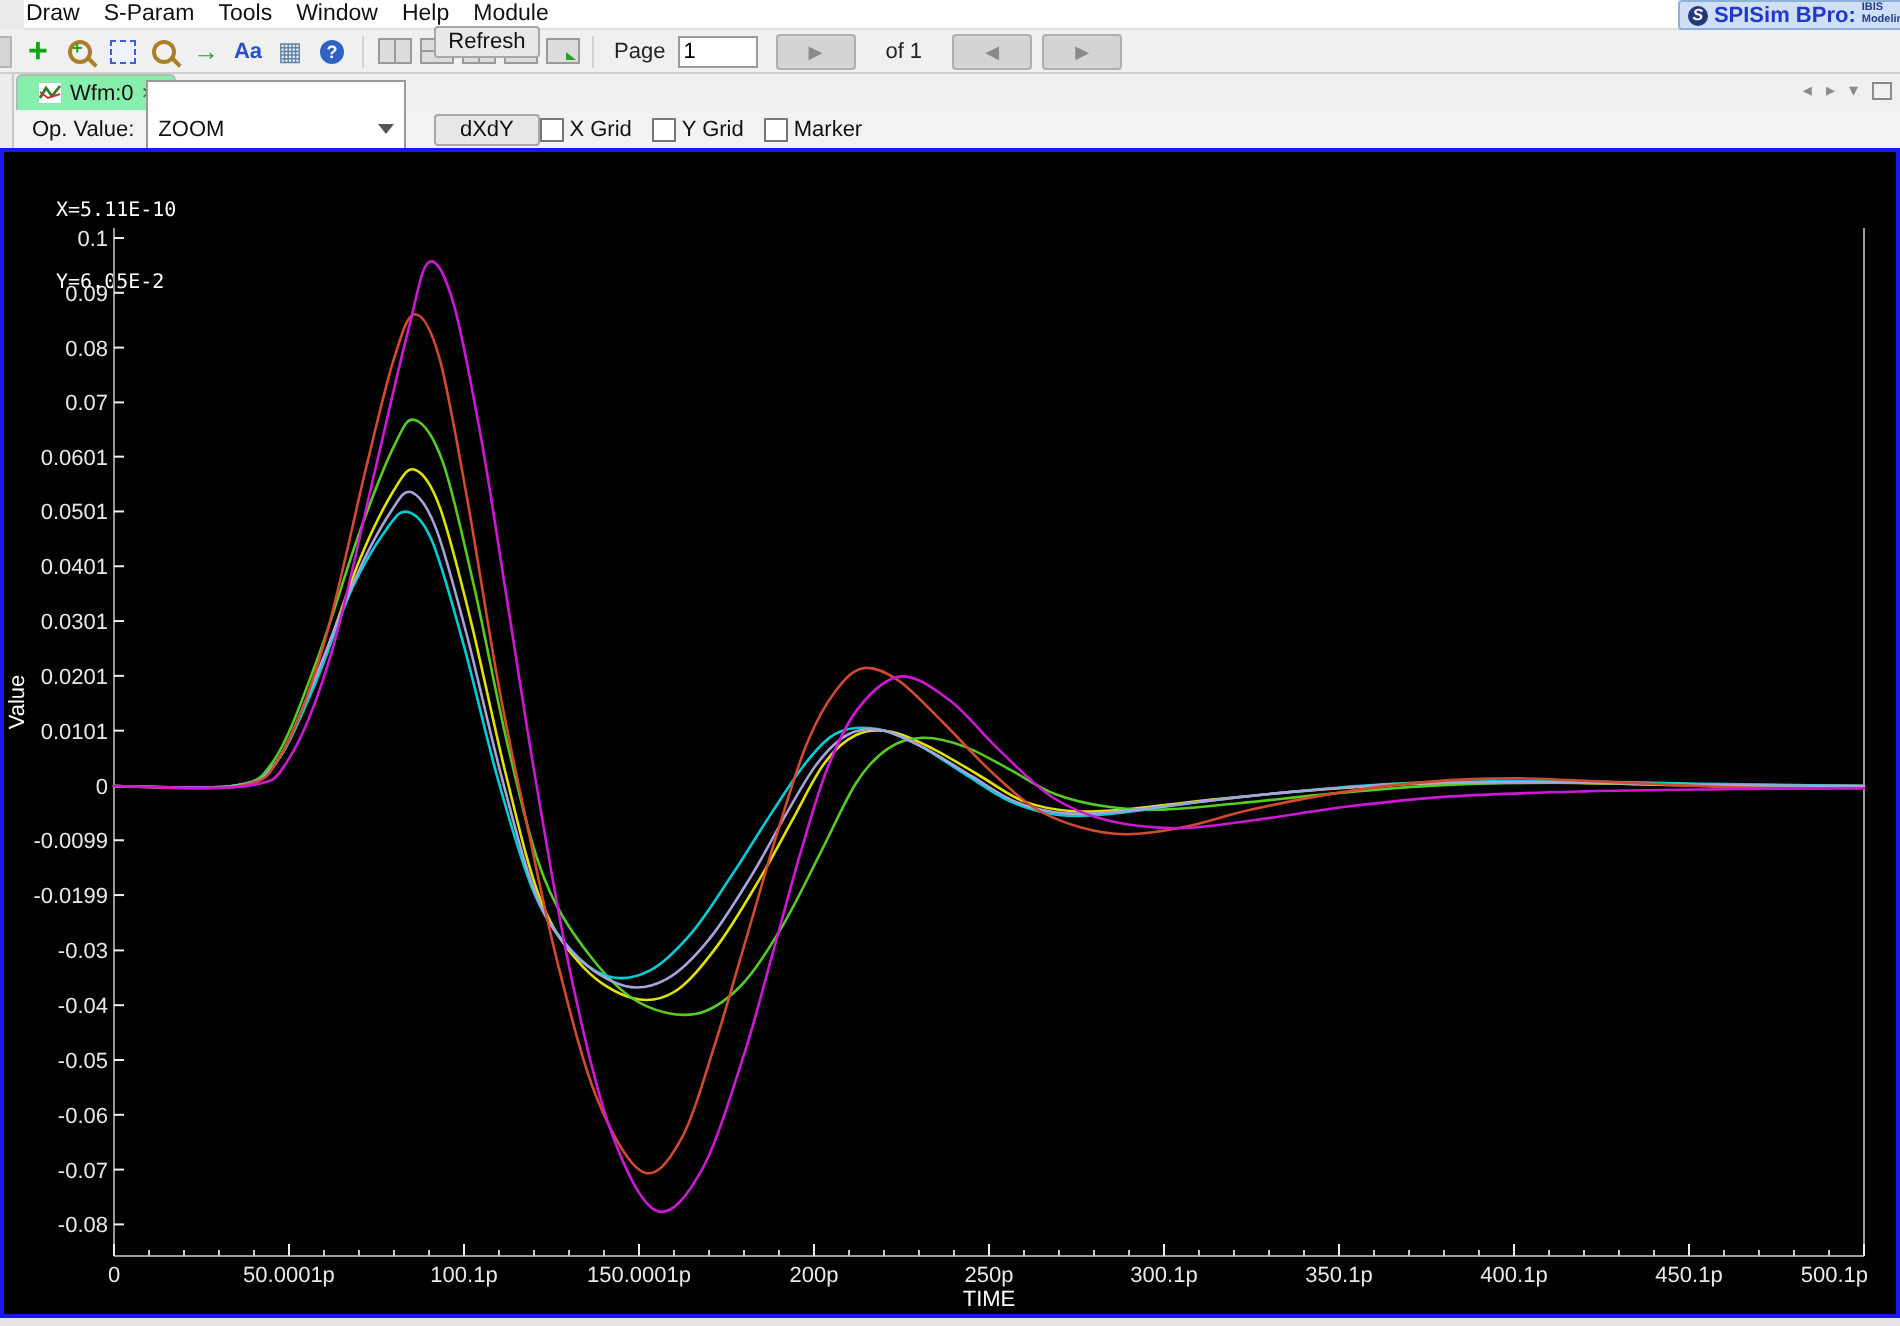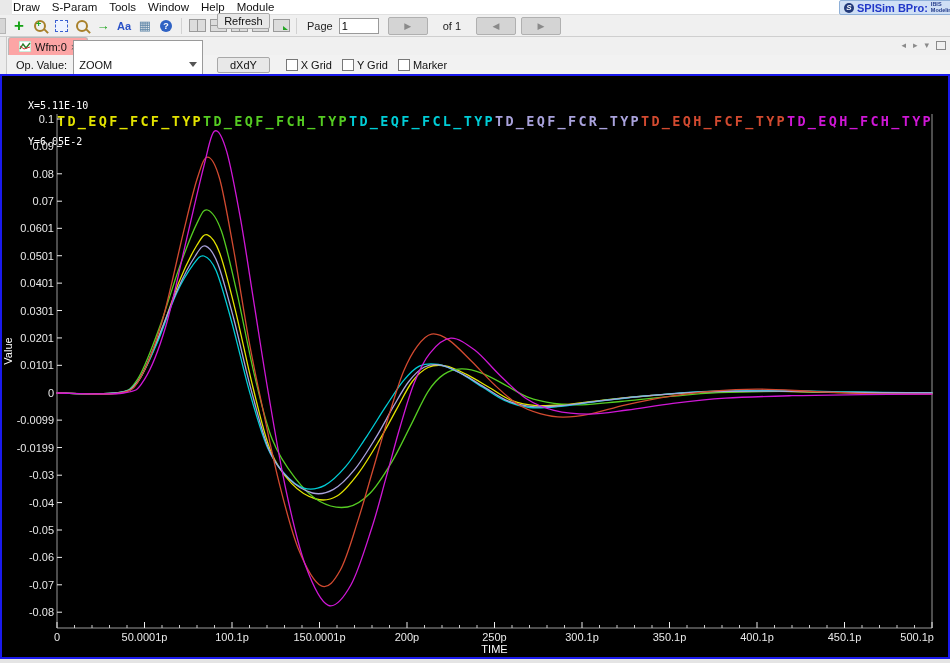--- a/index.html
+++ b/index.html
@@ -39,37 +39,37 @@
   .lay.n::after{content:'';position:absolute;right:1px;bottom:1px;border-left:5px solid #23a523;
     border-top:4px solid transparent;border-bottom:0px solid transparent;}
   .pg-label{font-size:11px;color:#222;margin:0 3px 0 4px;}
   .pg-input{width:34px;height:14px;font-size:11px;border:1px solid #9a9a9a;padding:0 2px;font-family:"Liberation Sans",sans-serif;}
   .pg-btn{width:38px;height:16px;background:#d4d4d4;border:1px solid #b0b0b0;border-radius:2px;
     display:flex;align-items:center;justify-content:center;color:#8a8a8a;font-size:9px;margin-left:6px;}
   .pg-of{font-size:11px;color:#222;margin:0 12px;}
   
   .tabstrip{height:18px;background:#f0f0f0;display:flex;align-items:flex-end;border-left:6px solid #ececec;
     box-shadow:inset 1px 0 0 #c8c8c8;}
-  .tab{height:17px;background:#fca5a5;border:1px solid #b8b8b8;border-bottom:none;border-radius:3px 3px 0 0;
+  .tab{height:17px;background:#86efac;border:1px solid #b8b8b8;border-bottom:none;border-radius:3px 3px 0 0;
     display:flex;align-items:center;gap:4px;padding:0 10px;margin-left:2px;justify-content:flex-end;}
   .tab-label{font-size:11px;color:#111;}
   .tab-close{font-size:11px;color:#555;line-height:10px;}
   .tabctrl{position:absolute;right:4px;top:3px;display:flex;gap:7px;align-items:center;color:#8a8a8a;font-size:9px;}
   .tabctrl .sq{width:8px;height:7px;border:1.5px solid #8a8a8a;display:inline-block;}
   
   .opbar{height:19px;background:#f2f2f2;display:flex;align-items:center;border-left:6px solid #ececec;
     box-shadow:inset 1px 0 0 #c8c8c8;}
   .op-label{font-size:11px;color:#111;margin:0 6px 0 10px;}
   .op-select{width:118px;height:15px;background:#fff;border:1px solid #9a9a9a;display:flex;align-items:center;
     justify-content:space-between;padding:16px 5px;font-size:11px;color:#111;margin-right:14px;}
   .caret{width:0;height:0;border-left:4px solid transparent;border-right:4px solid transparent;border-top:5px solid #555;}
   .obtns{display:flex;gap:28px;flex-direction:column;}
   .obtn{height:16px;min-width:50px;background:#e8e8e8;border:1px solid #a8a8a8;border-radius:2px;
     font-size:11px;color:#111;font-family:"Liberation Sans",sans-serif;padding:0 6px;}
-  .cbs{display:flex;gap:10px;margin-left:16px;}
+  .cbs{display:flex;gap:10px;}
   .cbwrap{display:flex;align-items:center;gap:3px;font-size:11px;color:#111;}
   .cb{width:10px;height:10px;background:#fff;border:1px solid #777;display:inline-block;}
   
   .chart-panel{height:585px;background:#000;border:2px solid #1a1aee;box-sizing:border-box;position:relative;}
   .cursor-readout{position:absolute;left:26px;top:0;color:#ffffff;font-family:"DejaVu Sans Mono",monospace;
     font-size:10px;line-height:12px;white-space:pre;}
   .chart-title{position:absolute;left:55px;width:877px;top:0px;text-align:center;color:#ffffff;
     font-size:24px;font-weight:bold;font-family:"DejaVu Sans",sans-serif;}
   .legend{position:absolute;left:55px;top:37px;width:878px;height:17px;overflow:hidden;white-space:nowrap;
     font-family:"DejaVu Sans Mono",monospace;font-weight:bold;font-size:13.5px;letter-spacing:2.3px;}
@@ -198,21 +198,20 @@
         <span>Marker</span>
       </span>
     </span>
 </div>
 
 <div class="row chart-panel">
   <div class="cursor-readout">
     <div>X=5.11E-10</div>
     <div>Y=6.05E-2</div>
   </div>
-  <div class="legend"><span style="color: rgb(226, 226, 0);">TD_EQF_FCF_TYP</span><span style="color: rgb(85, 204, 34);">TD_EQF_FCH_TYP</span><span style="color: rgb(0, 205, 214);">TD_EQF_FCL_TYP</span><span style="color: rgb(169, 162, 220);">TD_EQF_FCR_TYP</span><span style="color: rgb(210, 74, 48);">TD_EQH_FCF_TYP</span><span style="color: rgb(207, 23, 214);">TD_EQH_FCH_TYP</span></div>
   <svg class="plot-svg" id="plot" width="946" height="581">
       <line x1="55" y1="38" x2="55" y2="552" stroke="#999999" stroke-width="1"></line>
       <line x1="55" y1="552" x2="930" y2="552" stroke="#999999" stroke-width="1"></line>
       <line x1="930" y1="38" x2="930" y2="552" stroke="#999999" stroke-width="1"></line>
       <line x1="72.5" y1="549" x2="72.5" y2="552" stroke="#cccccc" stroke-width="1"></line>
       <line x1="90" y1="549" x2="90" y2="552" stroke="#cccccc" stroke-width="1"></line>
       <line x1="107.5" y1="549" x2="107.5" y2="552" stroke="#cccccc" stroke-width="1"></line>
       <line x1="125" y1="549" x2="125" y2="552" stroke="#cccccc" stroke-width="1"></line>
       <line x1="160" y1="549" x2="160" y2="552" stroke="#cccccc" stroke-width="1"></line>
       <line x1="177.5" y1="549" x2="177.5" y2="552" stroke="#cccccc" stroke-width="1"></line>

